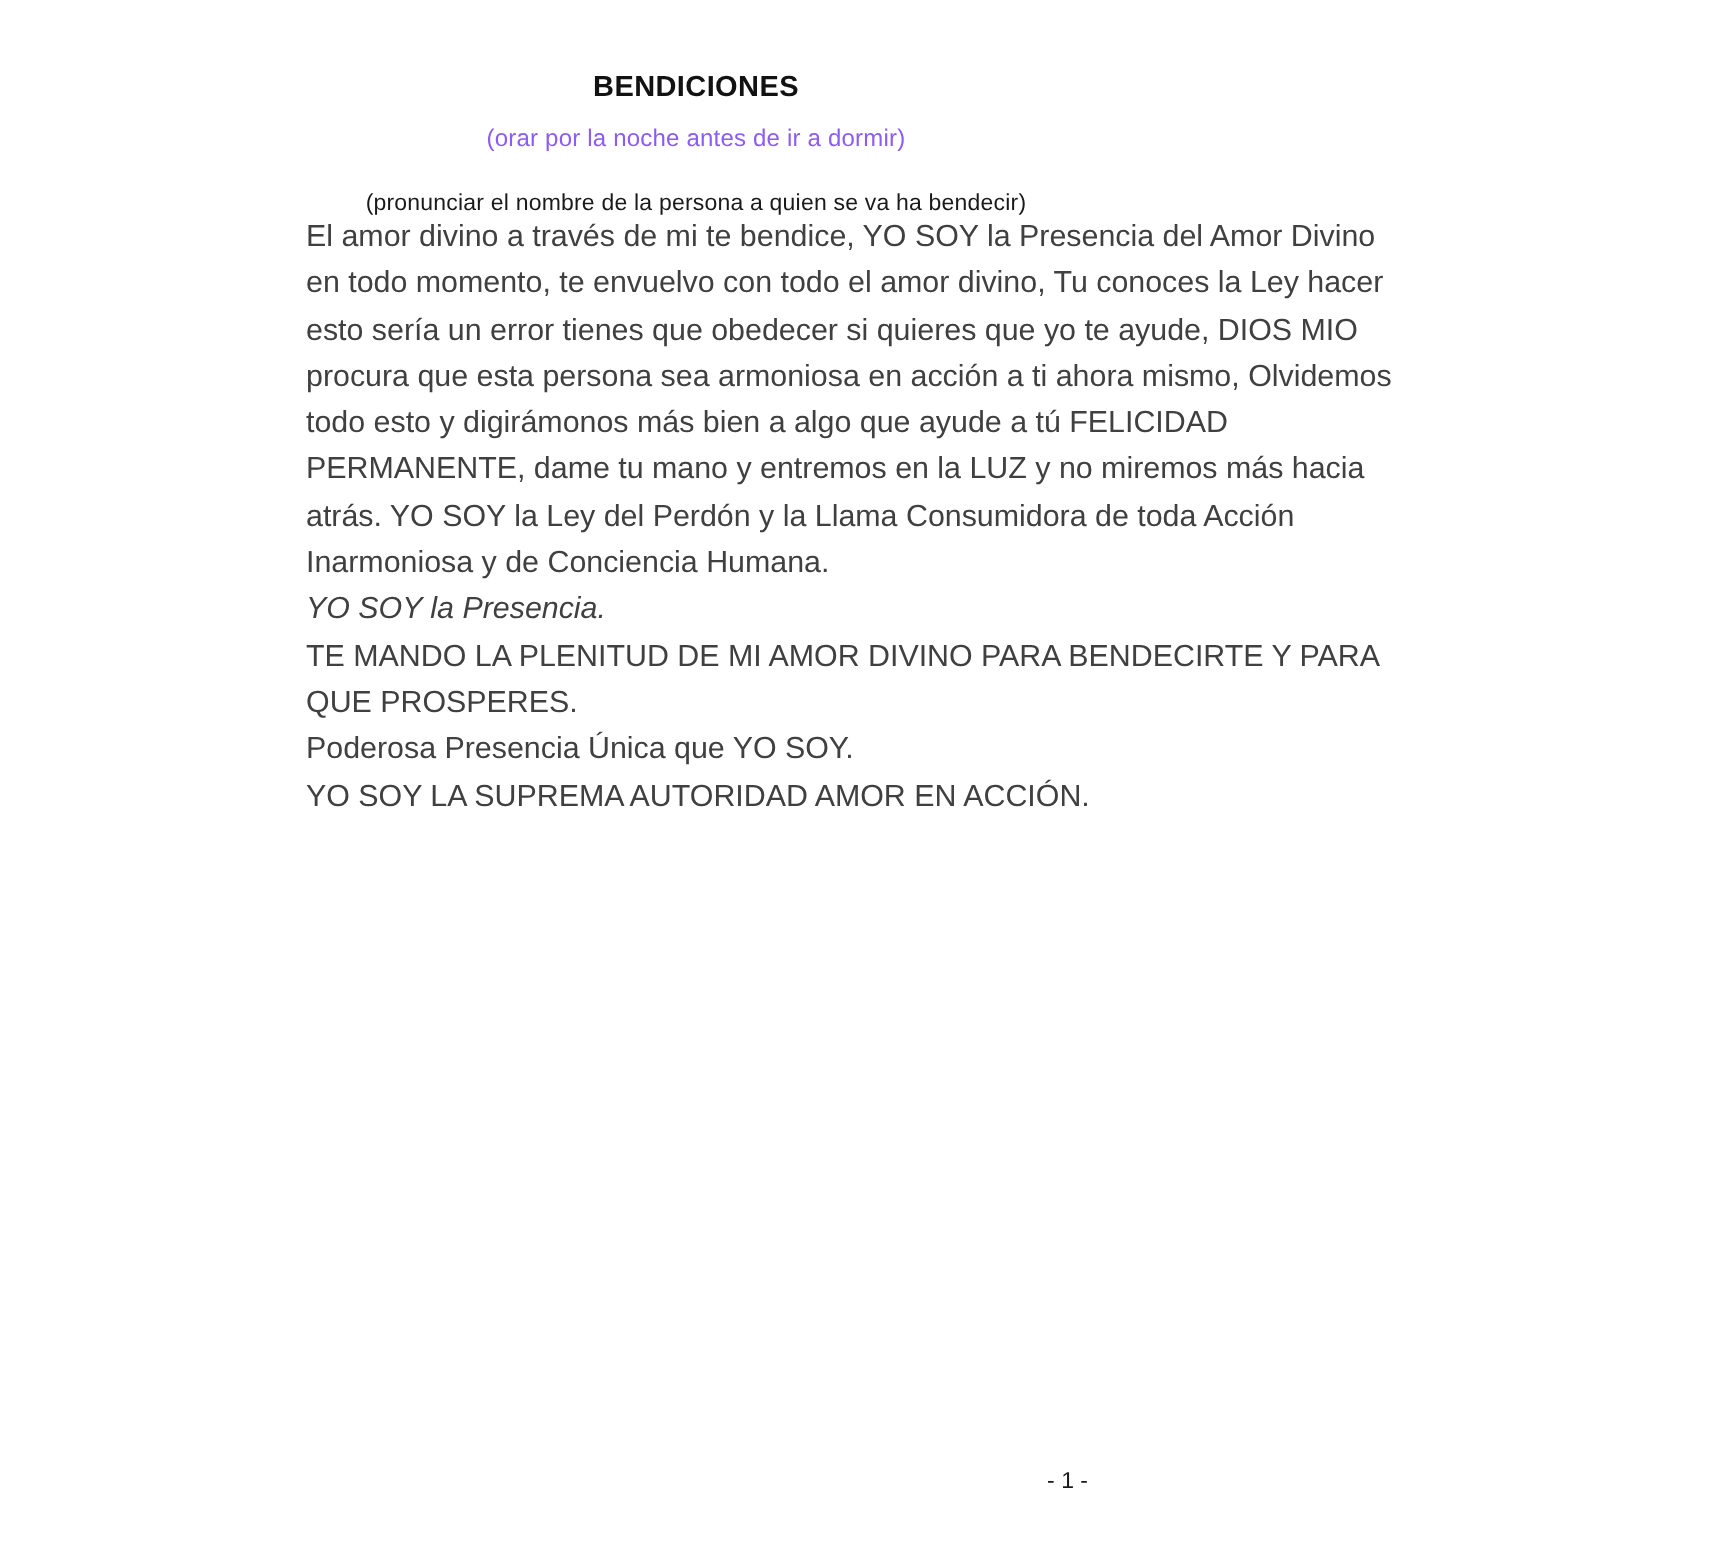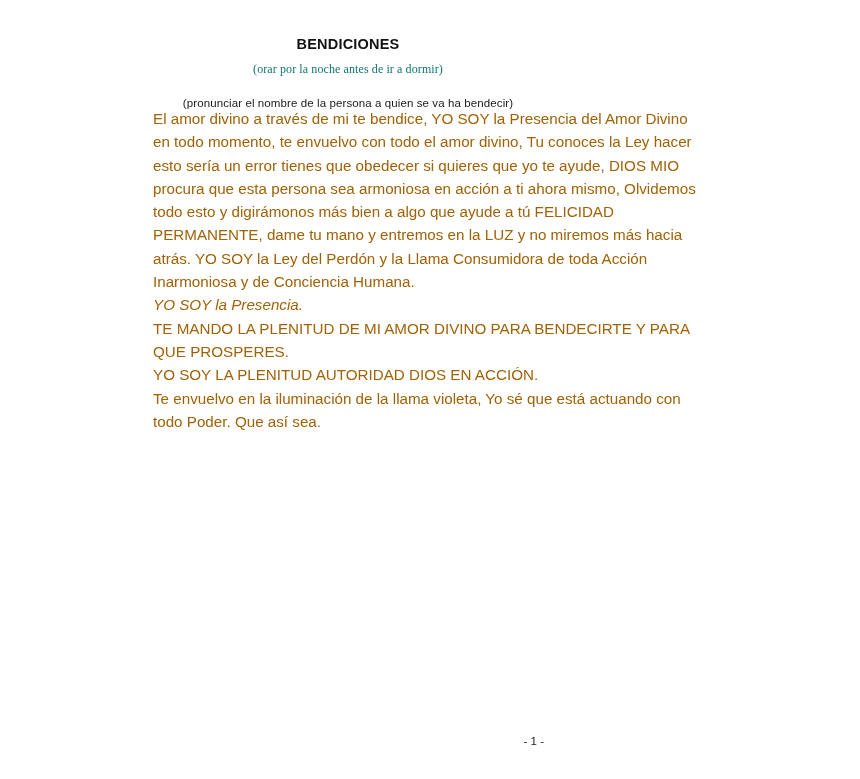--- a/index.html
+++ b/index.html
@@ -29,42 +29,41 @@
     margin: 0;
     padding-top: 36px;
     color: #121212;
   }
   .subtitle-block {
     text-align: center;
     margin-top: 10px;
   }
   .subtitle-line-1 {
     font-size: 12px;
-    color: #0f766e;
+    color: #8b5cf6;
     letter-spacing: 0.1px;
-    font-family: Liberation Serif, serif;
   }
   .subtitle-line-2 {
     font-size: 11.5px;
     color: #1a1a1a;
     letter-spacing: 0.1px;
     margin-top: 20px;
   }
   .body-block {
     position: absolute;
     left: 153px;
     top: 107px;
     width: 553px;
   }
   .para {
     font-size: 15.2px;
     line-height: 23.3px;
     text-align: left;
     margin: 0;
-    color: #a16207;
+    color: #404040;
   }
   .para.justified {
     text-align: left;
   }
   .para.italic {
     font-style: italic;
   }
   .page-number {
     position: absolute;
     right: 152px;
@@ -82,19 +81,19 @@
 
   <div class="subtitle-block">
     <div class="subtitle-line-1">(orar por la noche antes de ir a dormir)</div>
     <div class="subtitle-line-2">(pronunciar el nombre de la persona a quien se va ha bendecir)</div>
   </div>
 
   <div class="body-block">
     <p class="para justified">El amor divino a través de mi te bendice, YO SOY la Presencia del Amor Divino en todo momento, te envuelvo con todo el amor divino, Tu conoces la Ley hacer esto sería un error tienes que obedecer si quieres que yo te ayude, DIOS MIO procura que esta persona sea armoniosa en acción a ti ahora mismo,  Olvidemos todo esto y digirámonos más bien a algo que ayude a tú FELICIDAD PERMANENTE, dame tu mano y entremos en la LUZ y no miremos más hacia atrás. YO SOY la Ley del Perdón y la Llama Consumidora de toda Acción Inarmoniosa y de Conciencia Humana.</p>
     <p class="para italic">YO SOY la Presencia.</p>
     <p class="para">TE MANDO LA PLENITUD DE MI AMOR DIVINO PARA BENDECIRTE Y PARA QUE PROSPERES.</p>
-    <p class="para">YO SOY LA PLENITUD AUTORIDAD DIOS EN ACCIÓN.</p>
-    <p class="para">Te envuelvo en la iluminación de la llama violeta, Yo sé que está actuando con todo Poder. Que así sea.</p>
+    <p class="para">Poderosa Presencia Única que YO SOY.</p>
+    <p class="para">YO SOY LA SUPREMA AUTORIDAD AMOR EN ACCIÓN.</p>
   </div>
 
   <div class="page-number">- 1 -</div>
 
 </div>
 
 </body></html>

